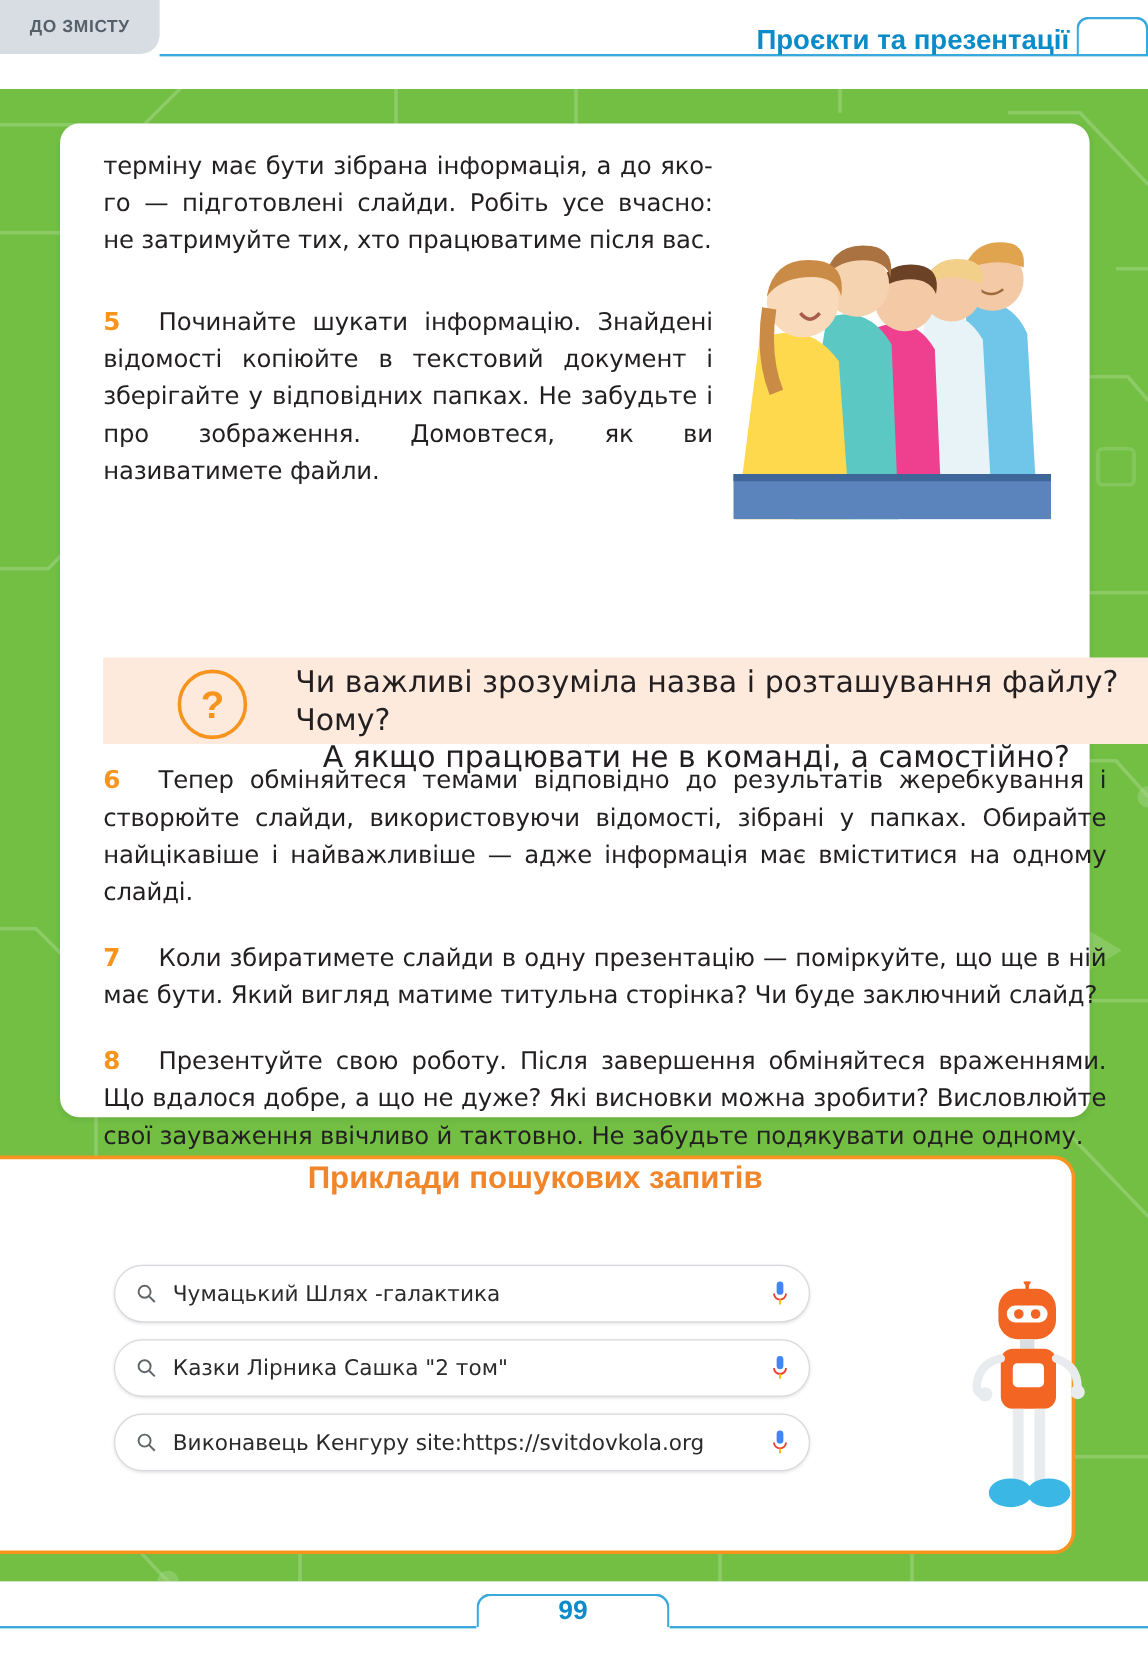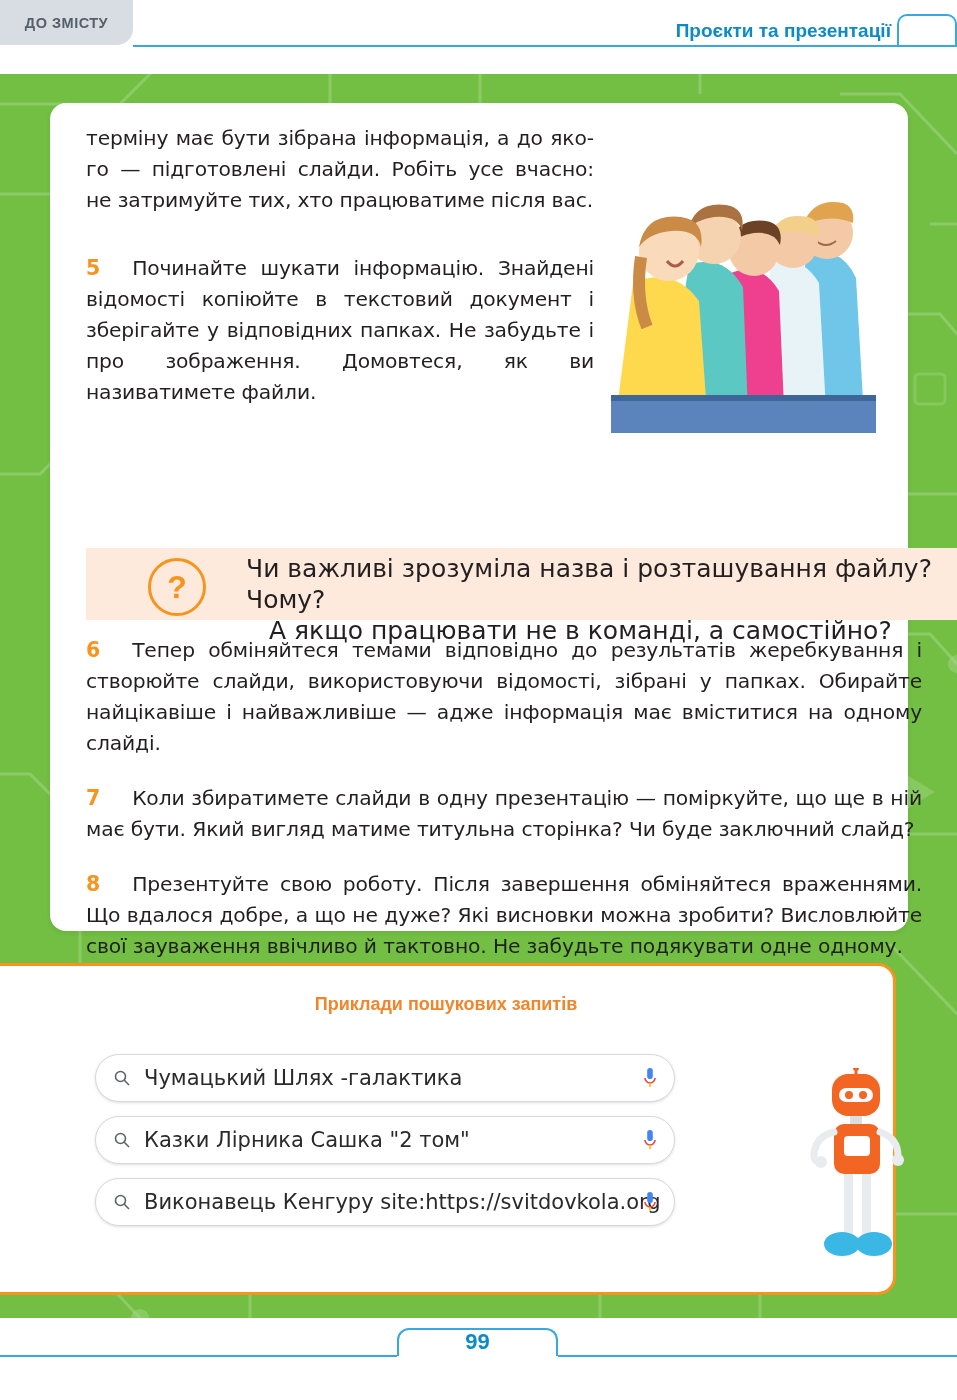--- a/index.html
+++ b/index.html
@@ -79,21 +79,21 @@
     top: 45px;
     width: 824px;
     height: 2px;
     background: #39a9dc;
   }
   .header-tab {
     position: absolute;
     right: 66px;
     top: 20px;
     color: #0b8bc7;
-    font-size: 19px;
+    font-size: 23px;
     font-weight: bold;
     font-family: "Liberation Sans", sans-serif;
     white-space: nowrap;
     text-align: center;
   }
   .header-tab-box {
     position: absolute;
     right: 0;
     top: 14px;
     width: 60px;
@@ -201,39 +201,38 @@
     height: 332px;
     background: #ffffff;
     border: 3px solid #f6941e;
     border-top-right-radius: 18px;
     border-bottom-right-radius: 18px;
     box-sizing: border-box;
   }
   .search-title {
     text-align: center;
     color: #f1852a;
-    font-size: 18px;
+    font-size: 26px;
     font-weight: bold;
-    margin-top: 28px;
     font-family: "Liberation Sans", sans-serif;
   }
   .search-row {
     position: absolute;
     left: 96px;
     height: 48px;
     background: #ffffff;
     border: 1.5px solid #d6d9dd;
     border-radius: 24px;
     box-shadow: 0 1px 3px rgba(0,0,0,0.13);
     display: flex;
     align-items: center;
     box-sizing: border-box;
   }
   .search-row .txt {
-    font-size: 21px;
+    font-size: 18px;
     color: #2a2a2a;
     margin-left: 14px;
     white-space: nowrap;
     font-family: "DejaVu Sans", sans-serif;
   }
   .magnifier {
     margin-left: 18px;
     width: 16px;
     height: 16px;
     flex: 0 0 16px;

